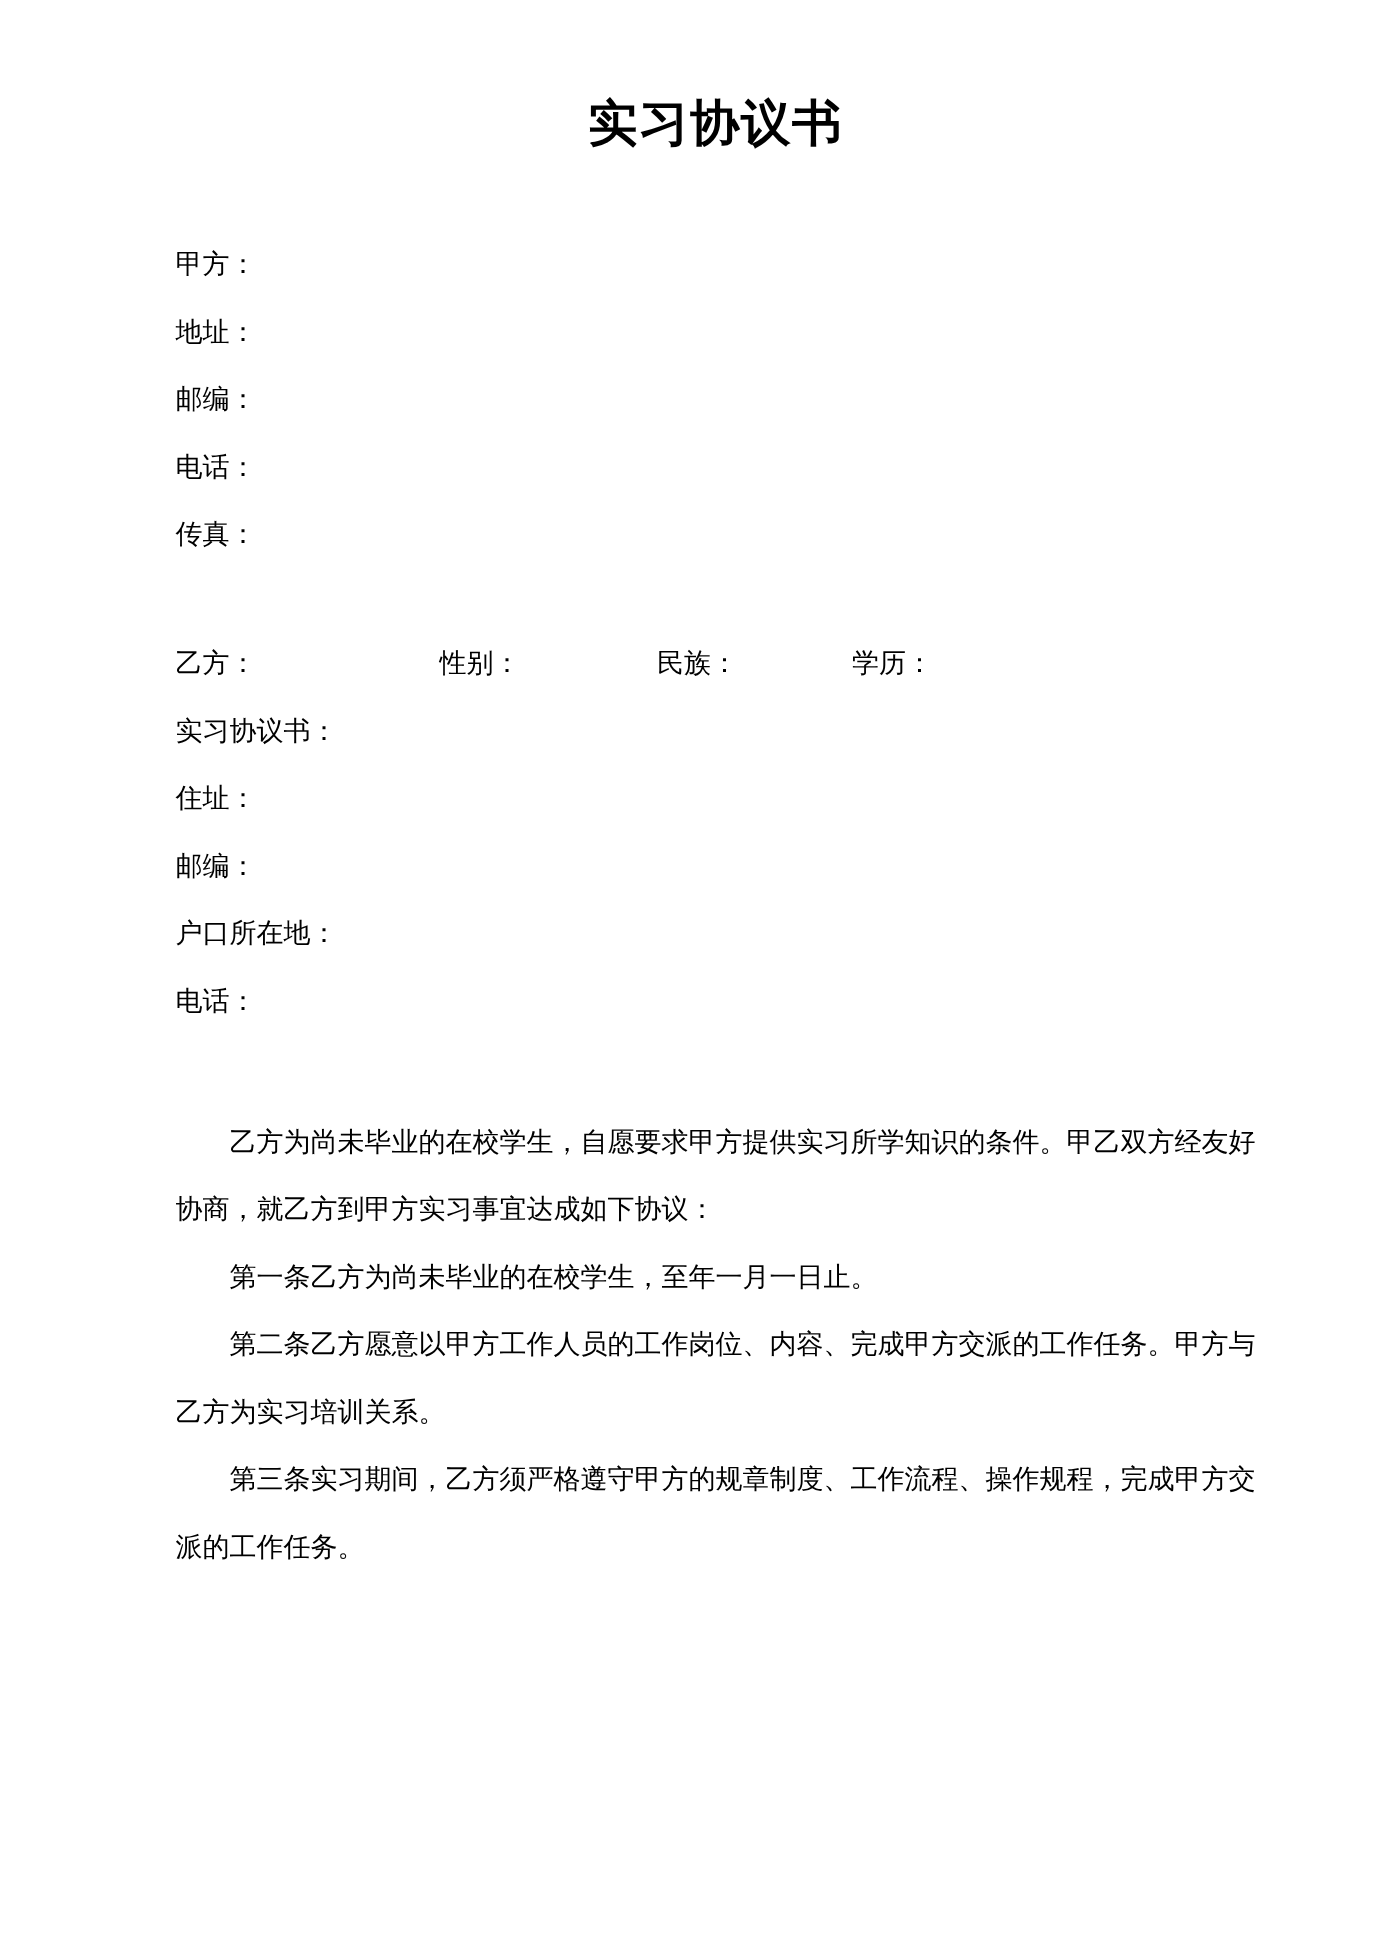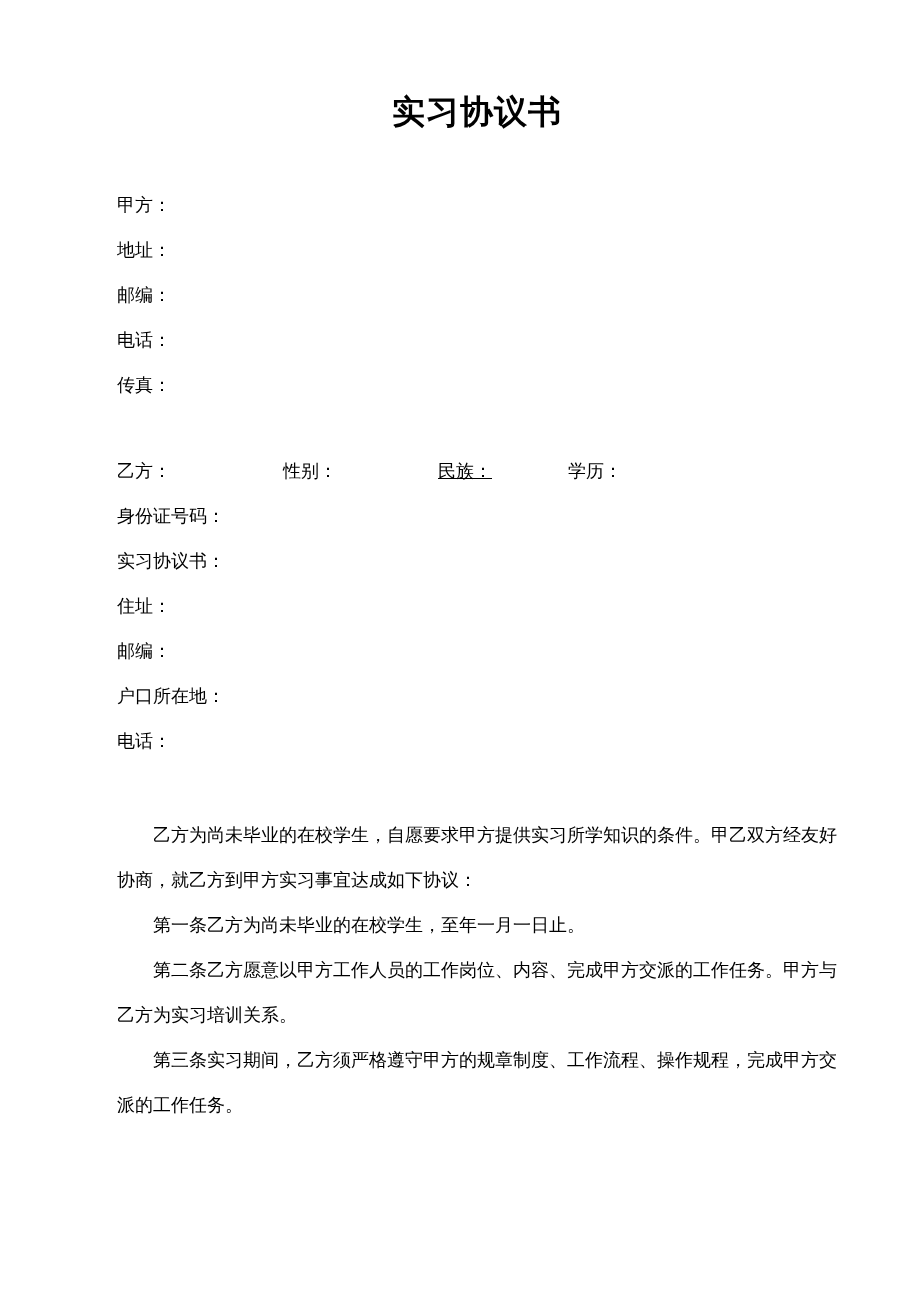--- a/index.html
+++ b/index.html
@@ -18,42 +18,42 @@
     overflow: hidden;
   }
   .content {
     position: absolute;
     left: 117px;
     top: 0;
     width: 720px;
   }
   .doc-title {
     margin: 0;
-    padding-top: 89px;
+    padding-top: 60px;
     height: 46px;
     line-height: 46px;
     text-align: center;
     font-size: 33px;
     font-weight: bold;
     letter-spacing: 1px;
   }
   .block { margin: 0; }
   .party-a-block { margin-top: 48px; }
   .party-b-block { margin-top: 41px; }
   .body-block { margin-top: 49px; }
   .line {
     height: 45px;
     line-height: 45px;
     white-space: nowrap;
   }
   .row-multi { position: relative; text-align: center; }
   .row-multi .pos { position: absolute; top: 0; }
   .pos-0 { left: 0; }
-  .pos-1 { left: 166px; }
-  .pos-2 { left: 321px; text-decoration: underline; }
+  .pos-1 { left: 176px; }
+  .pos-2 { left: 321px; }
   .pos-3 { left: 451px; }
   .para {
     margin: 0;
     line-height: 45px;
     text-align: justify;
     text-indent: 36px;
   }
   .clause-num { font-weight: normal; }
 </style>
 </head>
@@ -83,23 +83,20 @@
     </div>
 
     <div class="block party-b-block">
       <div class="line row-multi">
         <span class="pos pos-0">乙方：</span>
         <span class="pos pos-1">性别：</span>
         <span class="pos pos-2">民族：</span>
         <span class="pos pos-3">学历：</span>
       </div>
       <div class="line">
-        <span>身份证号码：</span>
-      </div>
-      <div class="line">
         <span>实习协议书：</span>
       </div>
       <div class="line">
         <span>住址：</span>
       </div>
       <div class="line">
         <span>邮编：</span>
       </div>
       <div class="line">
         <span>户口所在地：</span>

